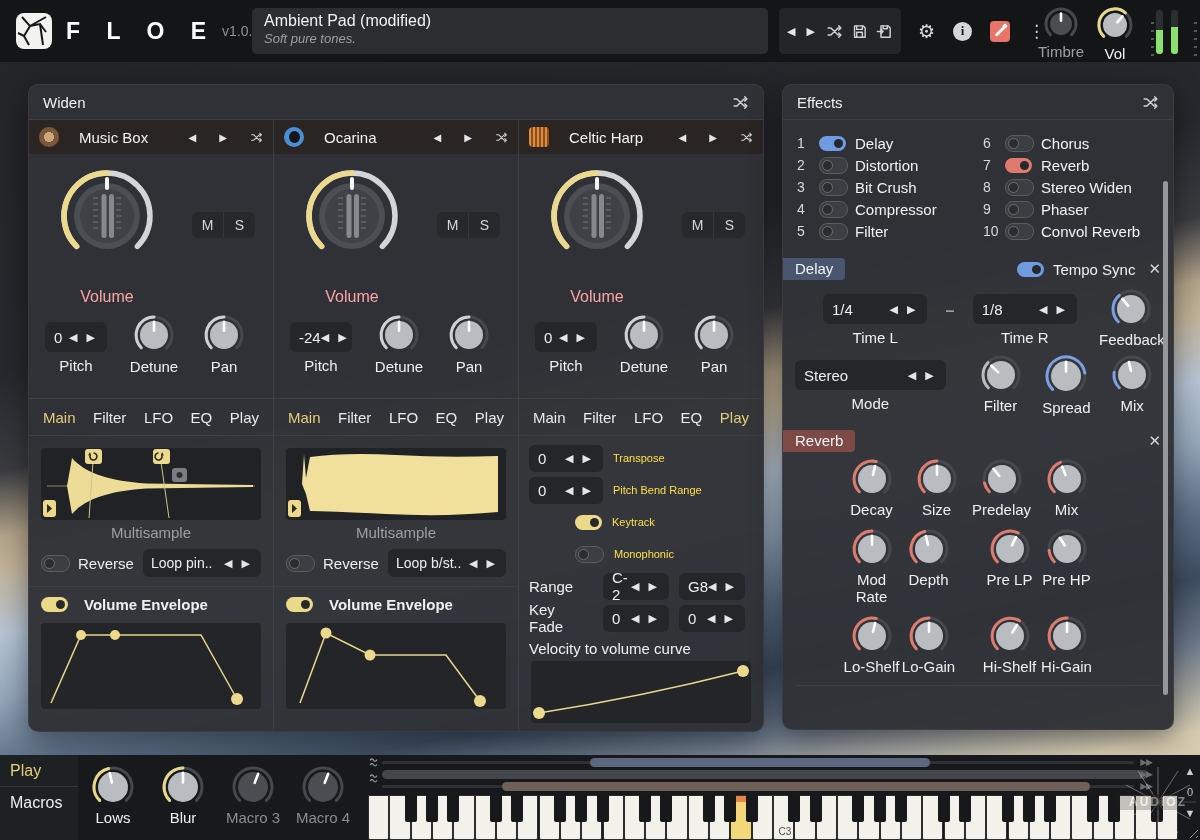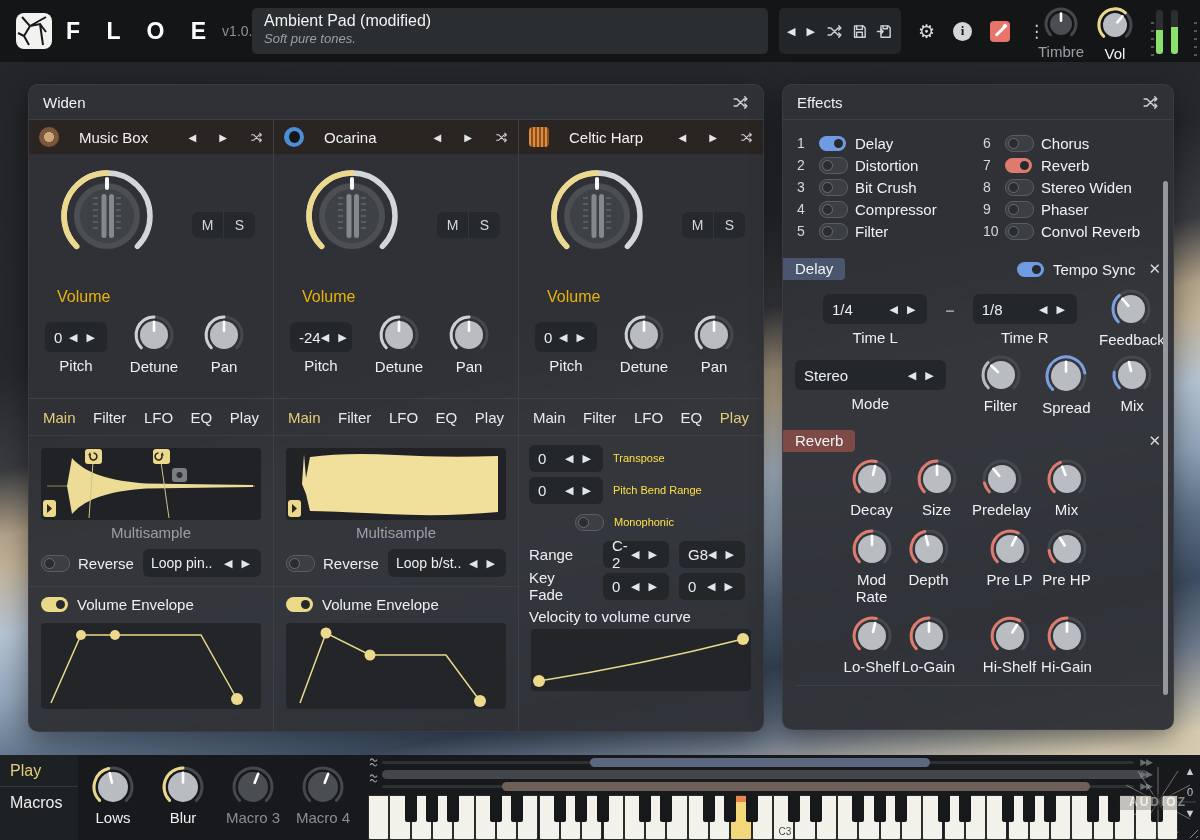--- a/index.html
+++ b/index.html
@@ -66,37 +66,37 @@
   .l-ic{width:20px;height:20px;border-radius:50%;flex:0 0 auto;}
   .l-ic.musicbox{background:radial-gradient(circle at 50% 50%,#caa87c 0 35%,#7c5638 36% 70%,#a3784f 71%);}
   .l-ic.ocarina{background:#4a8fd4;position:relative;overflow:hidden;}
   .l-ic.ocarina:after{content:"";position:absolute;left:5px;top:4px;width:11px;height:12px;border-radius:50%;background:#141618;}
   .l-ic.harp{border-radius:4px;background:repeating-linear-gradient(90deg,#e08a3c 0 2px,#8a4f1e 2px 4px);}
   .knob-row{height:146px;position:relative;}
   .bigknob{position:absolute;left:28px;top:12px;}
   .ms{position:absolute;right:18px;top:58px;display:flex;background:#26292c;border-radius:6px;overflow:hidden;}
   .ms span{width:31px;height:26px;display:flex;align-items:center;justify-content:center;font-size:14px;color:#d4d8db;}
   .ms span + span{border-left:1px solid #33363a;}
-  .vol-label{position:absolute;left:28px;top:134px;width:100px;font-size:16px;color:#eab308;}
+  .vol-label{position:absolute;left:28px;top:134px;width:100px;text-align:center;font-size:16px;color:#fca5a5;}
   .pp-row{height:84px;position:relative;margin-top:14px;}
   .pitch-box{position:absolute;left:16px;top:8px;width:62px;}
   .pitch-box .valuebox{height:30px;}
   .sub-label{font-size:15px;color:#eef0f2;text-align:center;margin-top:5px;}
   .mini{position:absolute;top:0;width:58px;text-align:center;}
   .mini .knob{display:inline-block;}
   .mini .sub-label{margin-top:-2px;}
   .tabs{height:36px;display:flex;align-items:center;justify-content:space-between;padding:0 14px;border-top:1px solid #3d4044;border-bottom:1px solid #3d4044;}
   .tab{font-size:15px;color:#e8eaed;}
   .tab.active{color:#e3cd7a;}
   .wave{margin:12px 12px 0;height:72px;background:#202225;border-radius:4px;position:relative;}
   .sample-label{text-align:center;font-size:15px;color:#9aa0a6;margin-top:4px;height:20px;}
   .rev-row{height:38px;display:flex;align-items:center;gap:8px;padding:0 12px;}
   .rev-row .rlabel{font-size:15px;color:#eceef0;flex:1;}
   .loopbox{width:118px;height:28px;background:#24272a;border-radius:6px;display:flex;align-items:center;justify-content:space-between;padding:0 8px;font-size:14px;color:#eceef0;box-sizing:border-box;}
-  .env-head{height:34px;display:flex;align-items:center;gap:9px;padding:0 12px;border-top:1px solid #3d4044;margin-top:4px;}
+  .env-head{height:34px;display:flex;align-items:center;gap:16px;padding:0 12px;border-top:1px solid #3d4044;margin-top:4px;font-weight:bold;}
   .env-head .elabel{font-size:15px;color:#eef0f2;}
   .env-graph{margin:2px 12px;height:86px;background:#232528;border-radius:4px;}
   
   .p-rows{padding-top:6px;}
   .p-row{height:32px;display:flex;align-items:center;padding:0 10px;gap:10px;}
   .p-row .valuebox{width:74px;height:27px;flex:0 0 auto;}
   .p-row .plabel{font-size:11px;color:#fde047;}
   .p-row.toggle-row{padding-left:56px;}
   .p-row .rowlabel{font-size:15px;color:#eef0f2;width:64px;flex:0 0 auto;}
   .p-row .valuebox.small{width:66px;}
@@ -587,20 +587,24 @@
           <span class="plabel">Transpose</span>
         </div>
         <div class="p-row">
           <div class="valuebox">
             <span>0</span>
               <span class="arrows">◀ ▶</span>
           </div>
           <span class="plabel">Pitch Bend Range</span>
         </div>
         <div class="p-row toggle-row">
+          <span class="toggle on-y"></span>
+          <span class="plabel">Keytrack</span>
+        </div>
+        <div class="p-row toggle-row">
           <span class="toggle off"></span>
           <span class="plabel">Monophonic</span>
         </div>
         <div class="p-row">
           <span class="rowlabel">Range</span>
           <div class="valuebox small">
             <span>C-2</span>
               <span class="arrows">◀ ▶</span>
           </div>
           <div class="valuebox small">

